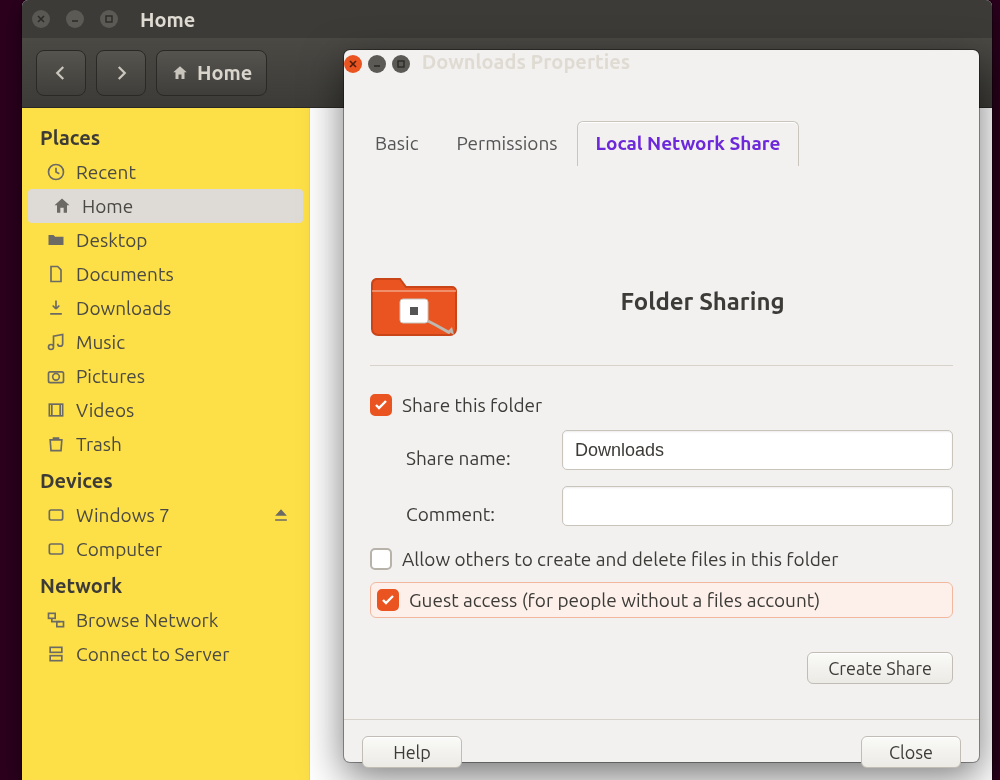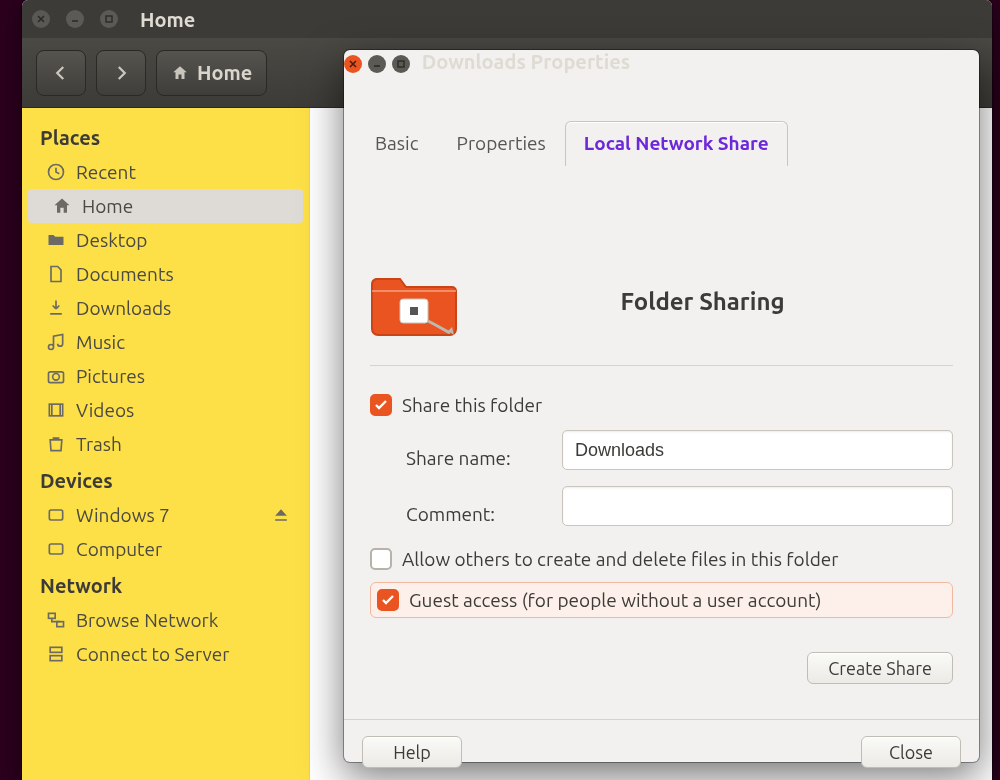--- a/index.html
+++ b/index.html
@@ -314,21 +314,21 @@
     <span class="wbtn">
         <svg viewBox="0 0 10 10">
           <rect x="2" y="2" width="6" height="6" fill="none" stroke="#2b2a26" stroke-width="1.4"></rect>
         </svg>
       </span>
     <span class="title">Downloads Properties</span>
   </div>
 
   <div class="tabbar">
     <div class="tab">Basic</div>
-    <div class="tab">Properties</div>
+    <div class="tab">Permissions</div>
     <div class="tab active">Local Network Share</div>
   </div>
   <div class="tabline"></div>
 
   <div class="tabcontent">
     <div class="fs-head">
       <div class="folder-icon">
         <svg viewBox="0 0 90 80" width="90" height="80">
           <path d="M6 18h24l6 8h46a4 4 0 014 4v38a6 6 0 01-6 6H8a6 6 0 01-6-6V24a6 6 0 014-6z" fill="#e95420" stroke="#c94416" stroke-width="2"></path>
           <path d="M2 30h84" stroke="#f6c7b4" stroke-width="1"></path>
@@ -364,21 +364,21 @@
       <span class="chk"></span>
       <span>Allow others to create and delete files in this folder</span>
     </div>
 
     <div class="chkrow highlight" style="margin-top:6px">
       <span class="chk checked">
           <svg viewBox="0 0 14 14">
             <path d="M2 7l3 3 7-7" stroke="#fff" stroke-width="2.4" fill="none"></path>
           </svg>
         </span>
-      <span>Guest access (for people without a user account)</span>
+      <span>Guest access (for people without a files account)</span>
     </div>
 
     <div class="dialog-actions-top">
       <div class="btn">Create Share</div>
     </div>
   </div>
 
   <div class="dialog-actions-bottom">
     <div class="btn">Help</div>
     <div class="btn">Close</div>

